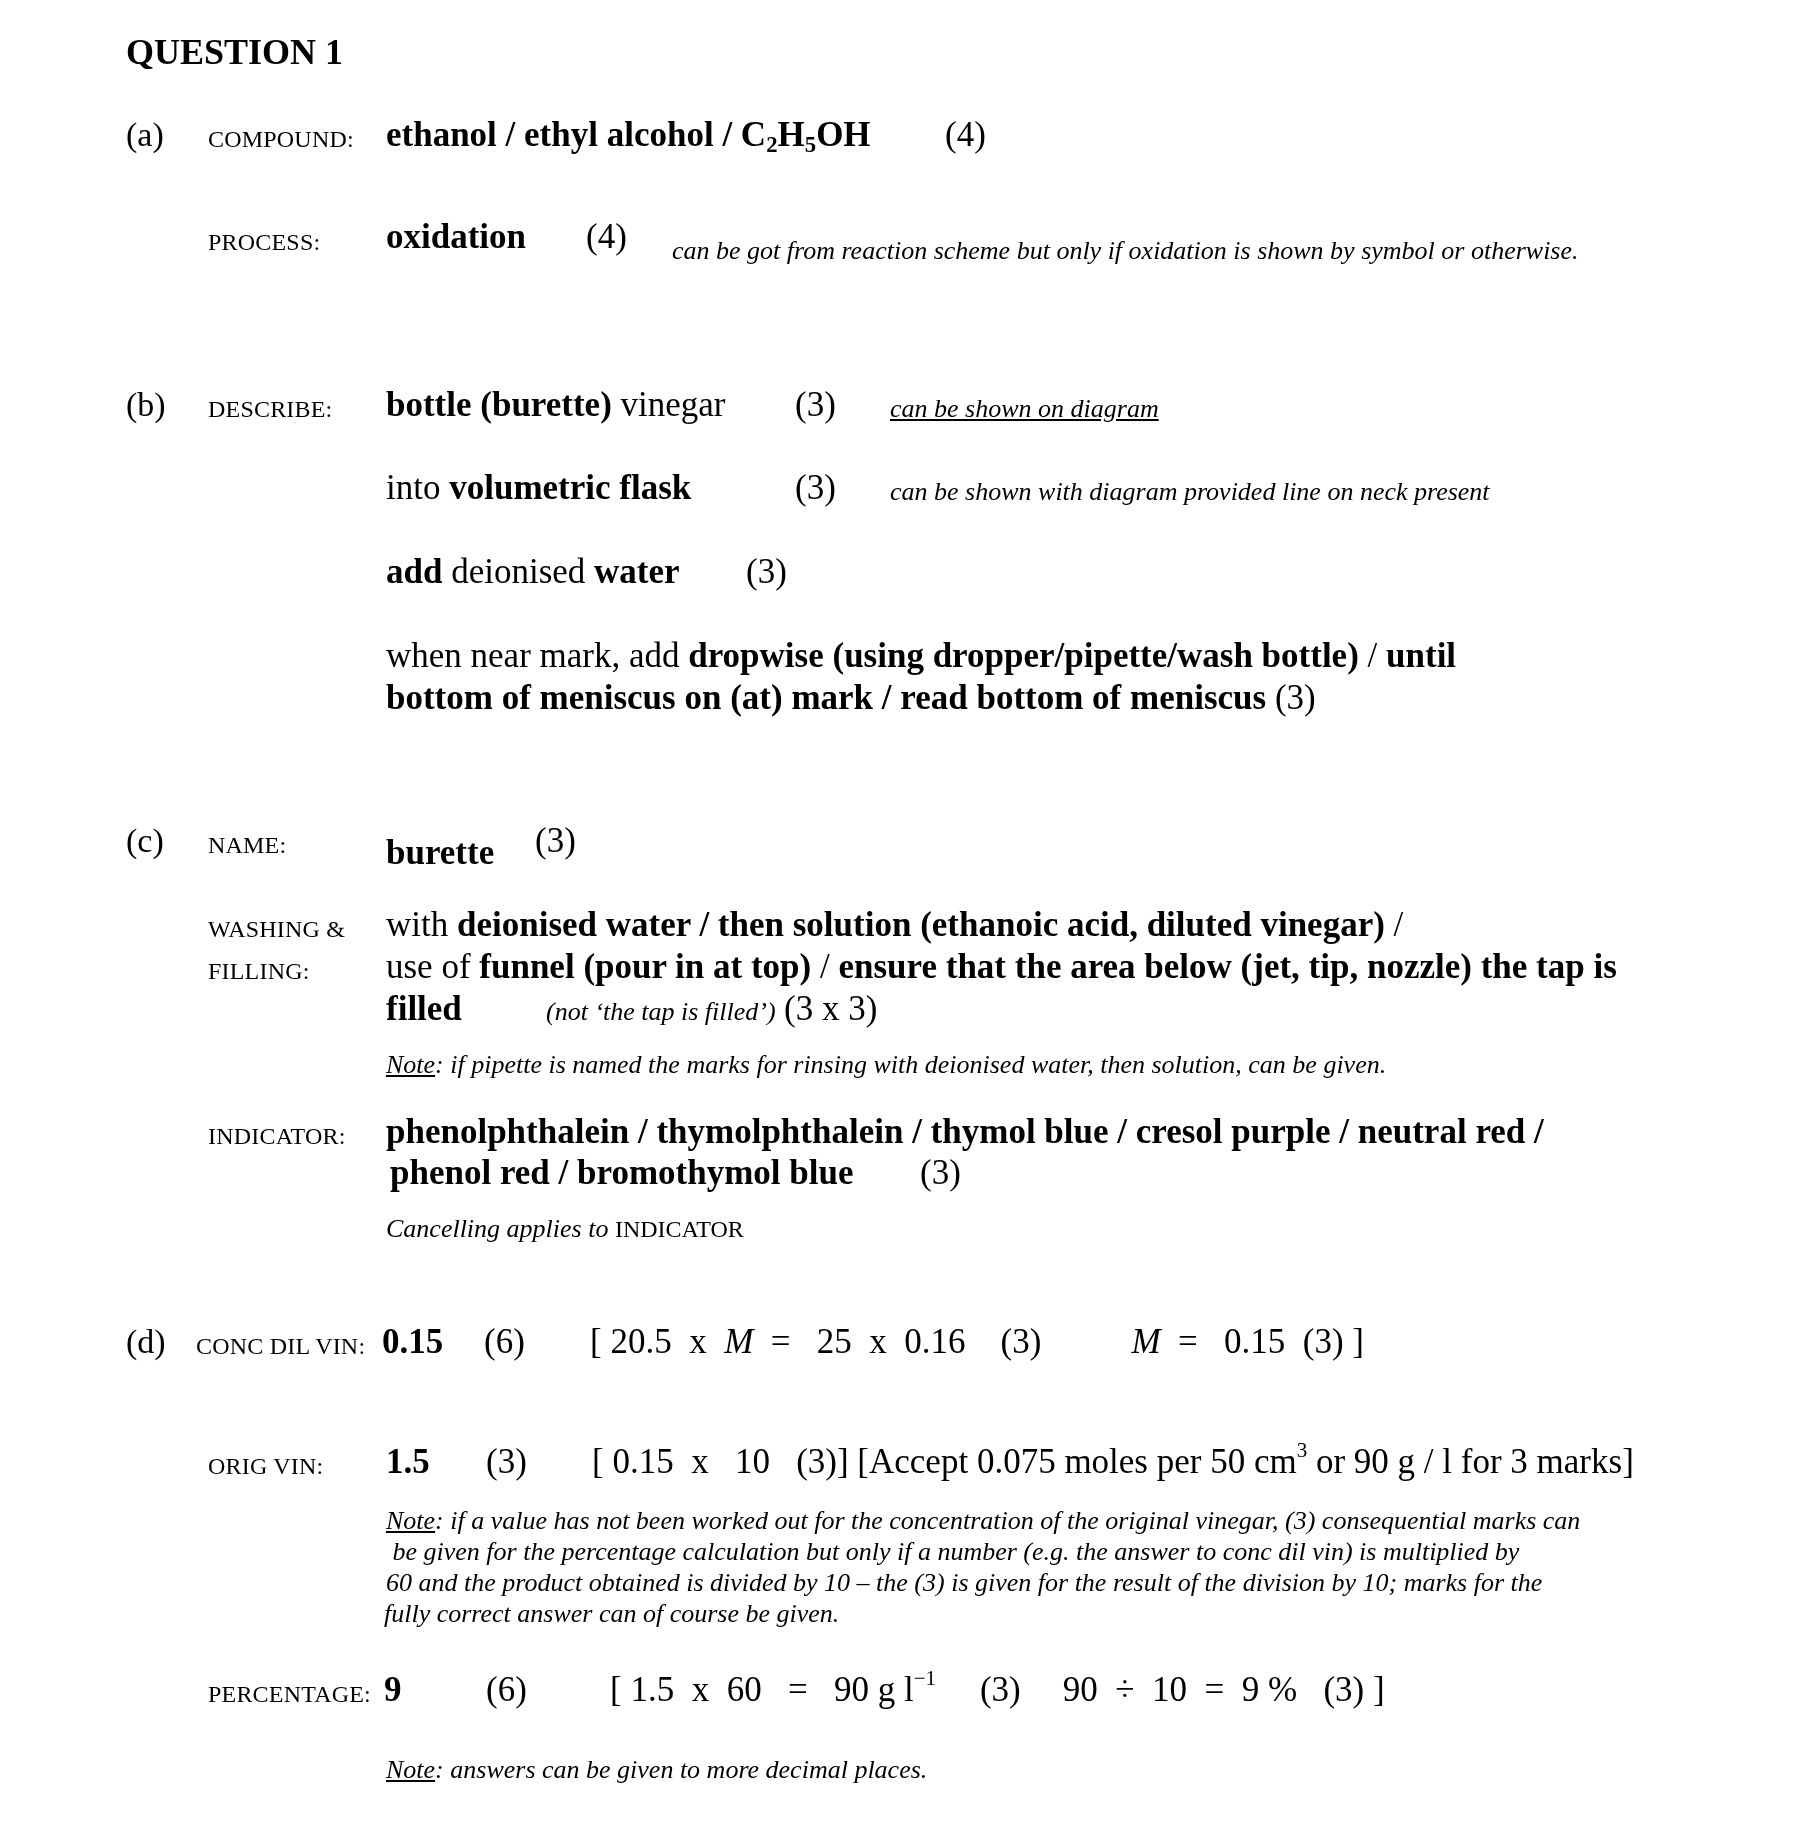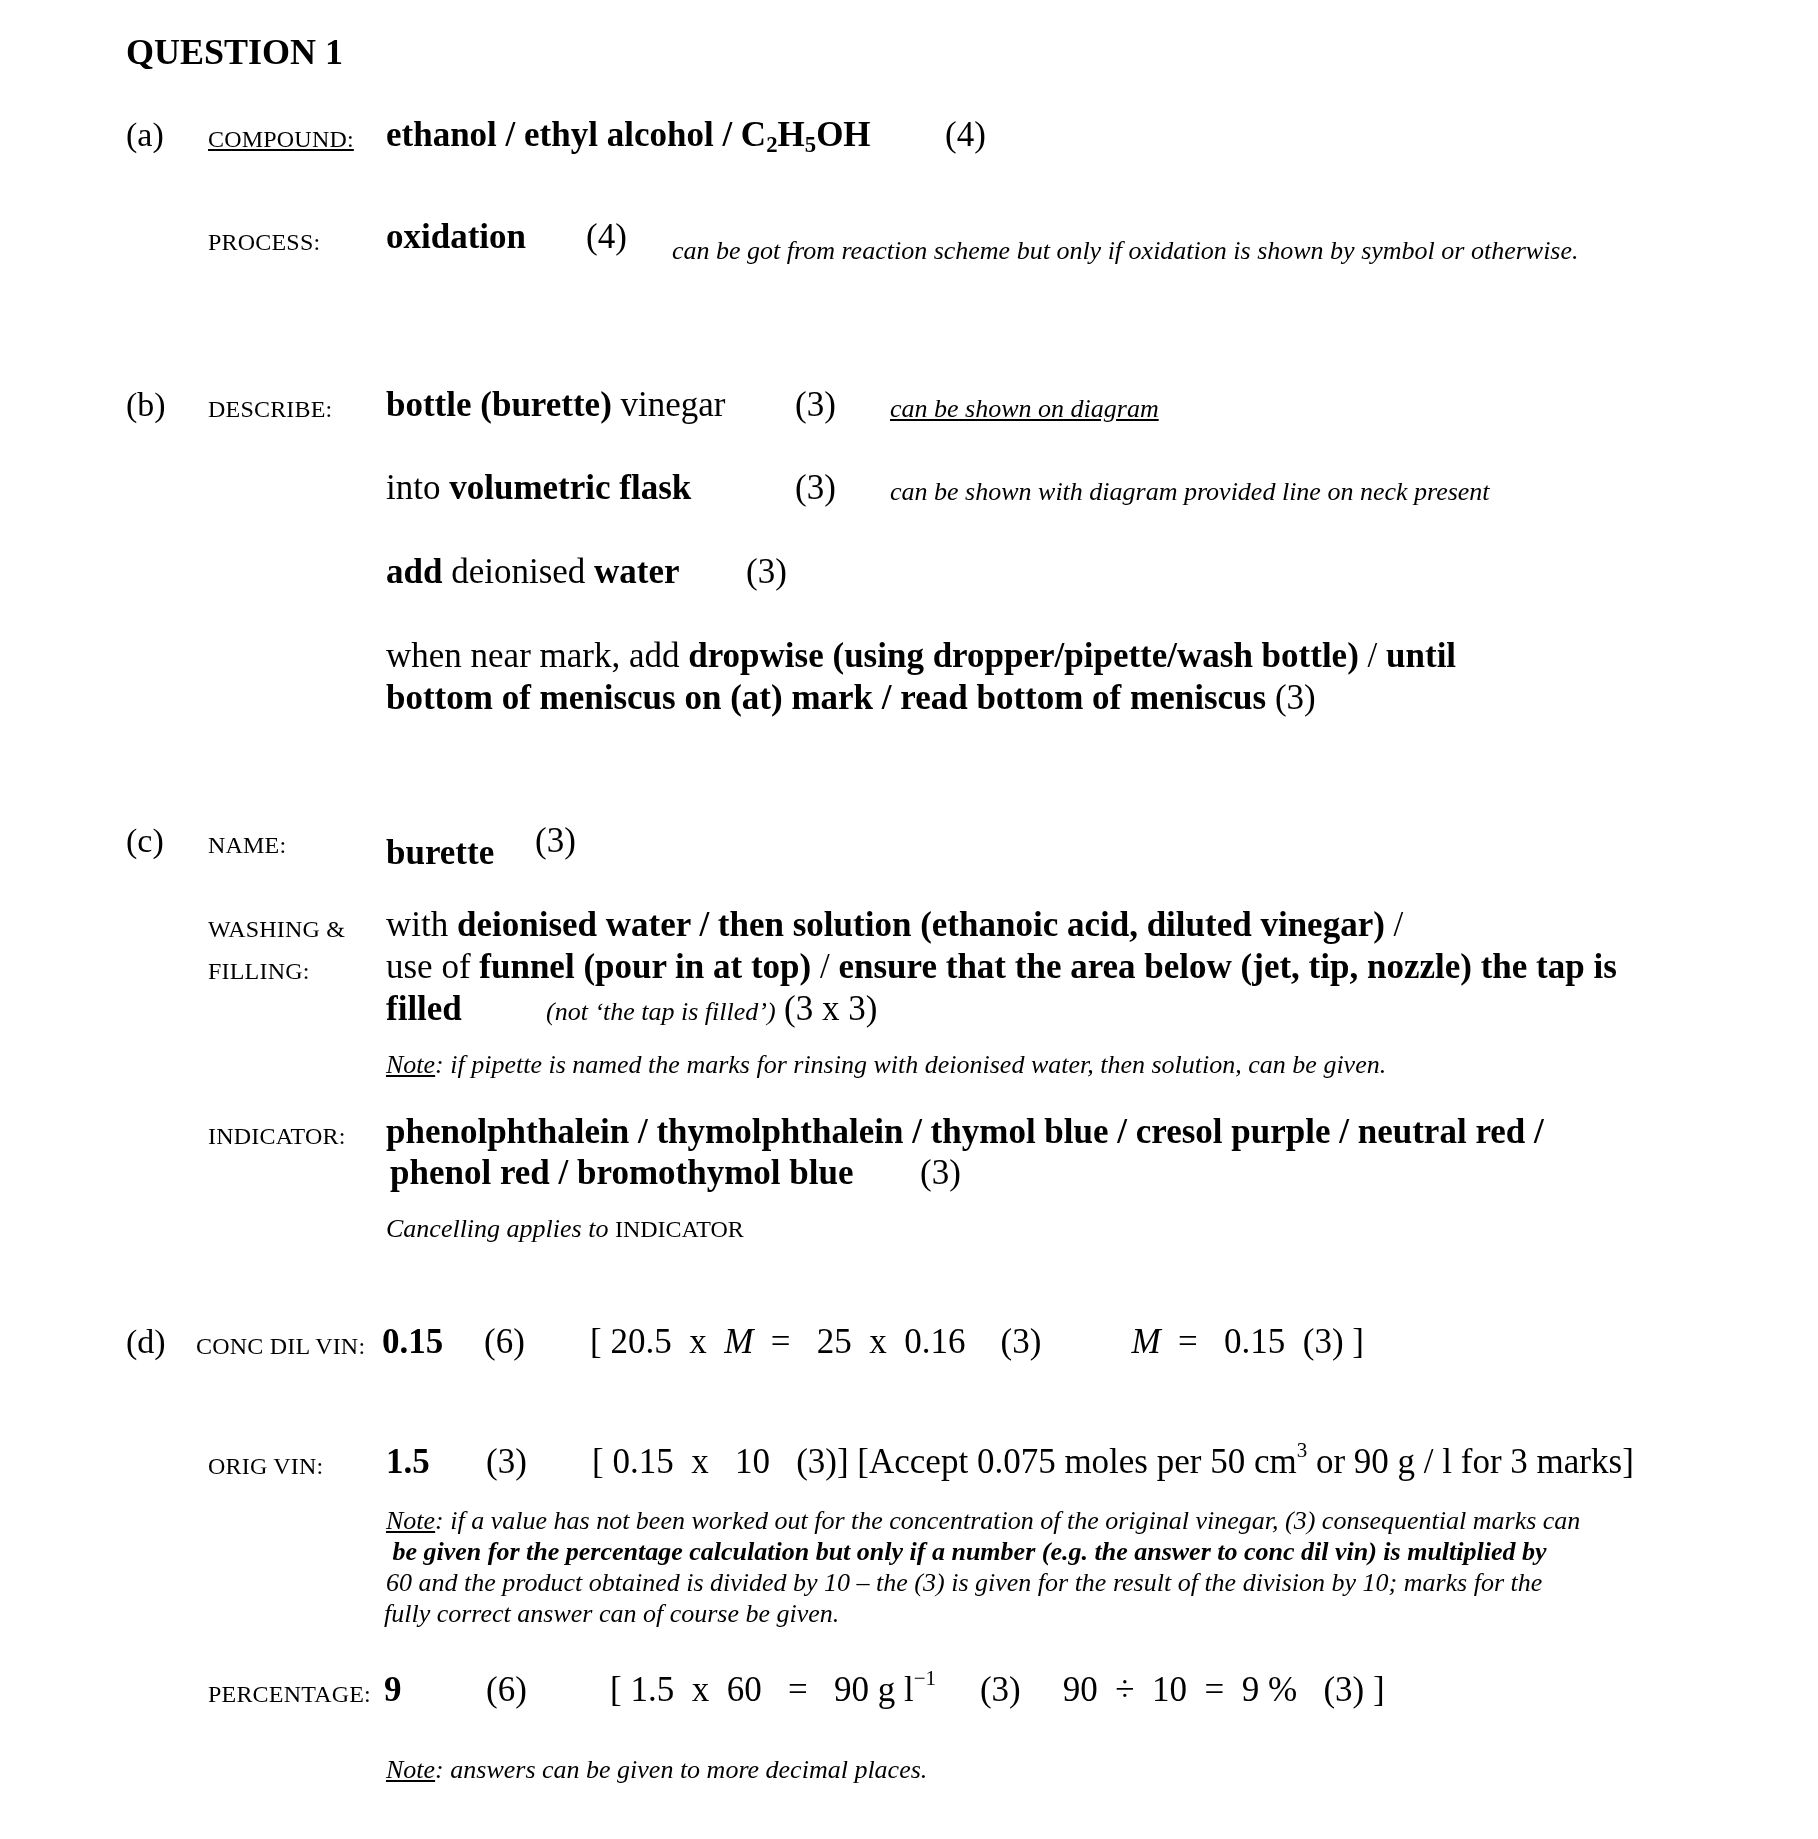--- a/index.html
+++ b/index.html
@@ -20,21 +20,21 @@
   .sub { font-size: 0.65em; vertical-align: -0.25em; line-height: 0; }
   .sup { font-size: 0.6em; vertical-align: 0.75em; line-height: 0; }
   .gap { display: inline-block; }
 </style>
 </head>
 <body>
 
 <div class="abs heading" style="left:126px; top:34px;">QUESTION 1</div>
 
 <div class="abs part" style="left:126px; top:118px;">(a)</div>
-<div class="abs lbl" style="left:208px; top:127px;text-decoration:underline;">COMPOUND:</div>
+<div class="abs lbl" style="left:208px; top:127px;">COMPOUND:</div>
 <div class="abs ans b" style="left:386px; top:117px;">
   <span>ethanol / ethyl alcohol / C</span><span class="sub">2</span><span>H</span><span class="sub">5</span><span>OH</span>
 </div>
 <div class="abs ans" style="left:945px; top:117px;">(4)</div>
 
 <div class="abs lbl" style="left:208px; top:230px;">PROCESS:</div>
 <div class="abs ans b" style="left:386px; top:219px;">oxidation</div>
 <div class="abs ans" style="left:586px; top:219px;">(4)</div>
 <div class="abs small-it" style="left:672px; top:238px;">can be got from reaction scheme but only if oxidation is shown by symbol or otherwise.</div>
 
@@ -99,21 +99,21 @@
 <div class="abs ans" style="left:590px; top:1324px; white-space:pre;"><span>[ 20.5  x  </span><span class="it">M</span><span>  =   25  x  0.16    (3)</span><span class="gap" style="width:90px;"></span><span class="it">M</span><span>  =   0.15  (3) ]</span></div>
 
 <div class="abs lbl" style="left:208px; top:1454px;">ORIG VIN:</div>
 <div class="abs ans b" style="left:386px; top:1444px;">1.5</div>
 <div class="abs ans" style="left:486px; top:1444px;">(3)</div>
 <div class="abs ans" style="left:592px; top:1444px; white-space:pre;"><span>[ 0.15  x   10   (3)] [Accept 0.075 moles per 50 cm</span><span class="sup">3</span><span> or 90 g / l for 3 marks]</span></div>
 
 <div class="abs note" style="left:386px; top:1508px;">
   <u>Note</u><span>: if a value has not been worked out for the concentration of the original vinegar, (3) consequential marks can</span>
 </div>
-<div class="abs note" style="left:386px; top:1539px; white-space:pre;font-weight:bold;"> be given for the percentage calculation but only if a number (e.g. the answer to conc dil vin) is multiplied by</div>
+<div class="abs note" style="left:386px; top:1539px; white-space:pre;"> be given for the percentage calculation but only if a number (e.g. the answer to conc dil vin) is multiplied by</div>
 <div class="abs note" style="left:386px; top:1570px;">60 and the product obtained is divided by 10 – the (3) is given for the result of the division by 10; marks for the</div>
 <div class="abs note" style="left:384px; top:1601px;">fully correct answer can of course be given.</div>
 
 <div class="abs lbl" style="left:208px; top:1682px;">PERCENTAGE:</div>
 <div class="abs ans b" style="left:384px; top:1672px;">9</div>
 <div class="abs ans" style="left:486px; top:1672px;">(6)</div>
 <div class="abs ans" style="left:610px; top:1672px; white-space:pre;"><span>[ 1.5  x  60   =   90 g l</span><span class="sup">−1</span><span class="gap" style="width:44px;"></span><span>(3)</span><span class="gap" style="width:42px;"></span><span>90  ÷  10  =  9 %   (3) ]</span></div>
 
 <div class="abs note" style="left:386px; top:1757px;">
   <u>Note</u><span>: answers can be given to more decimal places.</span>

